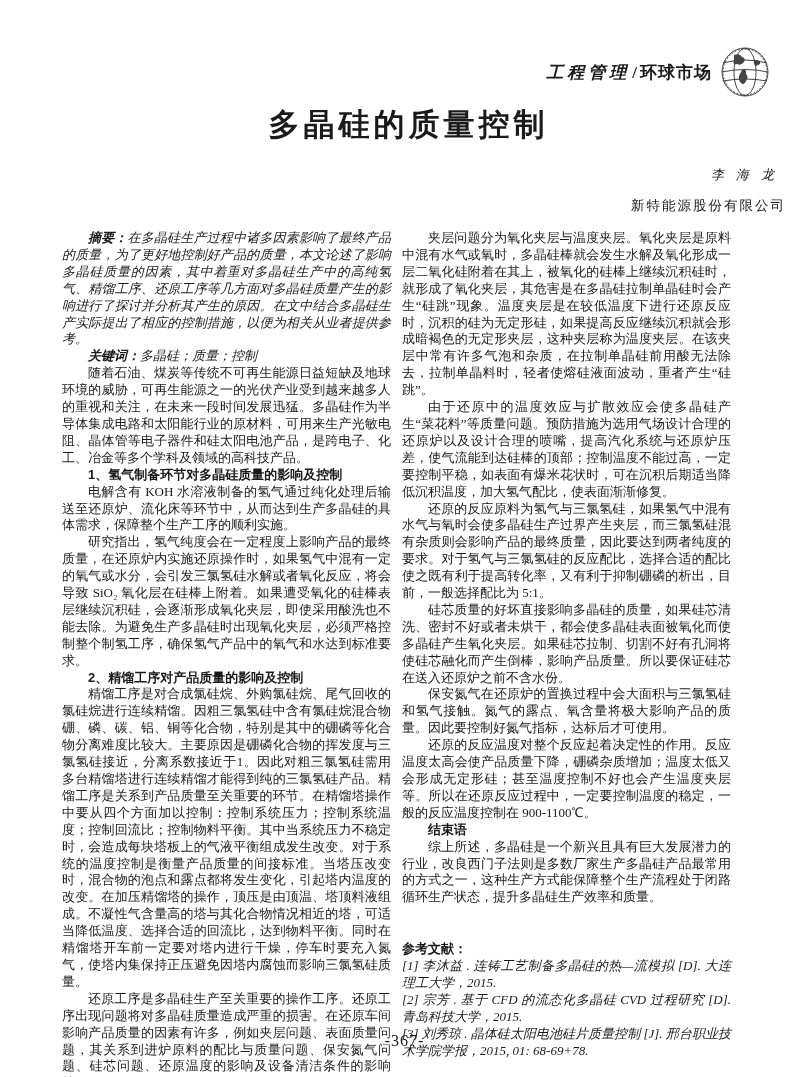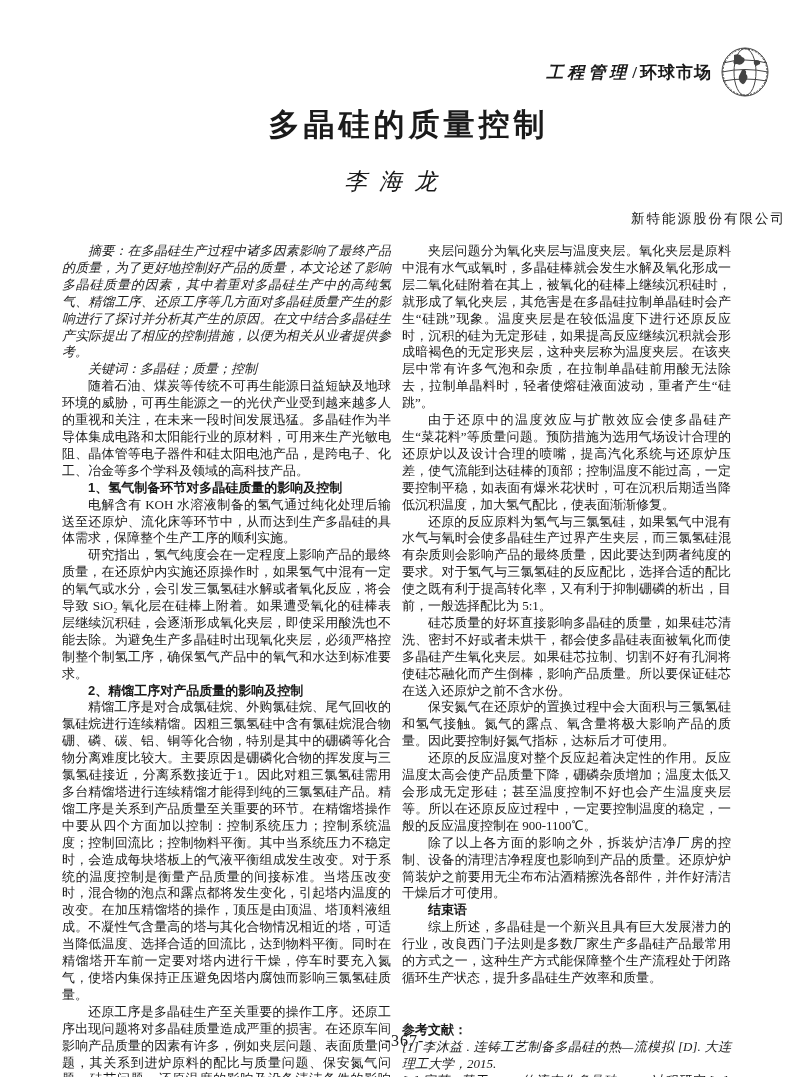--- a/index.html
+++ b/index.html
@@ -43,23 +43,23 @@
     margin: 104px 0 0 0;
     text-align: center;
     font-family: "Liberation Sans", sans-serif;
     font-weight: bold;
     font-size: 31px;
     letter-spacing: 4px;
     padding-left: 24px;
   }
   .author {
     margin-top: 20px;
-    text-align: center;
+    text-align: right;
     font-style: italic;
-    font-size: 23px;
+    font-size: 13px;
     letter-spacing: 12px;
   }
   .affiliation {
     margin-top: 13px;
     text-align: right;
     font-size: 13.5px;
     letter-spacing: 2px;
   }
 
   
@@ -73,21 +73,21 @@
   }
   .col { flex: 1 1 0; min-width: 0; font-size: 13px; line-height: 16.9px; }
   .para { text-indent: 2em; }
   .heading {
     text-indent: 2em;
     font-weight: bold;
     font-family: "Liberation Sans", sans-serif;
   }
   .heading.noindent { text-indent: 0; margin-top: 35px; }
   .kai { font-style: italic; }
-  .blabel { font-weight: normal; }
+  .blabel { font-weight: bold; }
   .ref { text-indent: 0; }
 
   
   .footer {
     position: absolute;
     left: 16px; right: 0;
     top: 1032px;
     text-align: center;
     font-size: 16px;
     letter-spacing: 1px;
@@ -133,21 +133,20 @@
         <div class="para">精馏工序是对合成氯硅烷、外购氯硅烷、尾气回收的氯硅烷进行连续精馏。因粗三氯氢硅中含有氯硅烷混合物硼、磷、碳、铝、铜等化合物，特别是其中的硼磷等化合物分离难度比较大。主要原因是硼磷化合物的挥发度与三氯氢硅接近，分离系数接近于1。因此对粗三氯氢硅需用多台精馏塔进行连续精馏才能得到纯的三氯氢硅产品。精馏工序是关系到产品质量至关重要的环节。在精馏塔操作中要从四个方面加以控制：控制系统压力；控制系统温度；控制回流比；控制物料平衡。其中当系统压力不稳定时，会造成每块塔板上的气液平衡组成发生改变。对于系统的温度控制是衡量产品质量的间接标准。当塔压改变时，混合物的泡点和露点都将发生变化，引起塔内温度的改变。在加压精馏塔的操作，顶压是由顶温、塔顶料液组成。不凝性气含量高的塔与其化合物情况相近的塔，可适当降低温度、选择合适的回流比，达到物料平衡。同时在精馏塔开车前一定要对塔内进行干燥，停车时要充入氮气，使塔内集保持正压避免因塔内腐蚀而影响三氯氢硅质量。</div>
         <div class="para">还原工序是多晶硅生产至关重要的操作工序。还原工序出现问题将对多晶硅质量造成严重的损害。在还原车间影响产品质量的因素有许多，例如夹层问题、表面质量问题，其关系到进炉原料的配比与质量问题、保安氮气问题、硅芯问题、还原温度的影响及设备清洁条件的影响等。</div>
       </div>
     <div class="col" id="col-right">
         <div class="para">夹层问题分为氧化夹层与温度夹层。氧化夹层是原料中混有水气或氧时，多晶硅棒就会发生水解及氧化形成一层二氧化硅附着在其上，被氧化的硅棒上继续沉积硅时，就形成了氧化夹层，其危害是在多晶硅拉制单晶硅时会产生“硅跳”现象。温度夹层是在较低温度下进行还原反应时，沉积的硅为无定形硅，如果提高反应继续沉积就会形成暗褐色的无定形夹层，这种夹层称为温度夹层。在该夹层中常有许多气泡和杂质，在拉制单晶硅前用酸无法除去，拉制单晶料时，轻者使熔硅液面波动，重者产生“硅跳”。</div>
         <div class="para">由于还原中的温度效应与扩散效应会使多晶硅产生“菜花料”等质量问题。预防措施为选用气场设计合理的还原炉以及设计合理的喷嘴，提高汽化系统与还原炉压差，使气流能到达硅棒的顶部；控制温度不能过高，一定要控制平稳，如表面有爆米花状时，可在沉积后期适当降低沉积温度，加大氢气配比，使表面渐渐修复。</div>
         <div class="para">还原的反应原料为氢气与三氯氢硅，如果氢气中混有水气与氧时会使多晶硅生产过界产生夹层，而三氯氢硅混有杂质则会影响产品的最终质量，因此要达到两者纯度的要求。对于氢气与三氯氢硅的反应配比，选择合适的配比使之既有利于提高转化率，又有利于抑制硼磷的析出，目前，一般选择配比为 5:1。</div>
         <div class="para">硅芯质量的好坏直接影响多晶硅的质量，如果硅芯清洗、密封不好或者未烘干，都会使多晶硅表面被氧化而使多晶硅产生氧化夹层。如果硅芯拉制、切割不好有孔洞将使硅芯融化而产生倒棒，影响产品质量。所以要保证硅芯在送入还原炉之前不含水份。</div>
         <div class="para">保安氮气在还原炉的置换过程中会大面积与三氯氢硅和氢气接触。氮气的露点、氧含量将极大影响产品的质量。因此要控制好氮气指标，达标后才可使用。</div>
         <div class="para">还原的反应温度对整个反应起着决定性的作用。反应温度太高会使产品质量下降，硼磷杂质增加；温度太低又会形成无定形硅；甚至温度控制不好也会产生温度夹层等。所以在还原反应过程中，一定要控制温度的稳定，一般的反应温度控制在 900-1100℃。</div>
-        <div class="para">除了以上各方面的影响之外，拆装炉洁净厂房的控制、设备的清理洁净程度也影响到产品的质量。还原炉炉筒装炉之前要用无尘布布沾酒精擦洗各部件，并作好清洁干燥后才可使用。</div>
         <div class="heading">结束语</div>
         <div class="para">综上所述，多晶硅是一个新兴且具有巨大发展潜力的行业，改良西门子法则是多数厂家生产多晶硅产品最常用的方式之一，这种生产方式能保障整个生产流程处于闭路循环生产状态，提升多晶硅生产效率和质量。</div>
         <div class="heading noindent">参考文献：</div>
         <div class="ref kai">[1] 李沐益 . 连铸工艺制备多晶硅的热—流模拟 [D]. 大连理工大学，2015.</div>
         <div class="ref kai">[2] 宗芳 . 基于 CFD 的流态化多晶硅 CVD 过程研究 [D]. 青岛科技大学，2015.</div>
         <div class="ref kai">[3] 刘秀琼 . 晶体硅太阳电池硅片质量控制 [J]. 邢台职业技术学院学报，2015, 01: 68-69+78.</div>
       </div>
   </div>
 
   <div class="footer">-367-</div>

